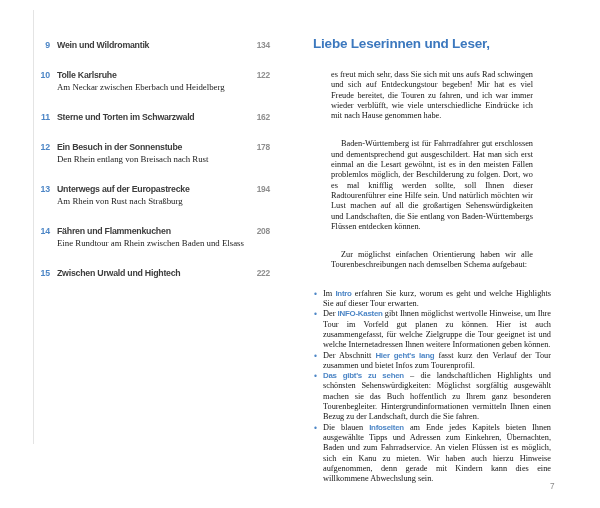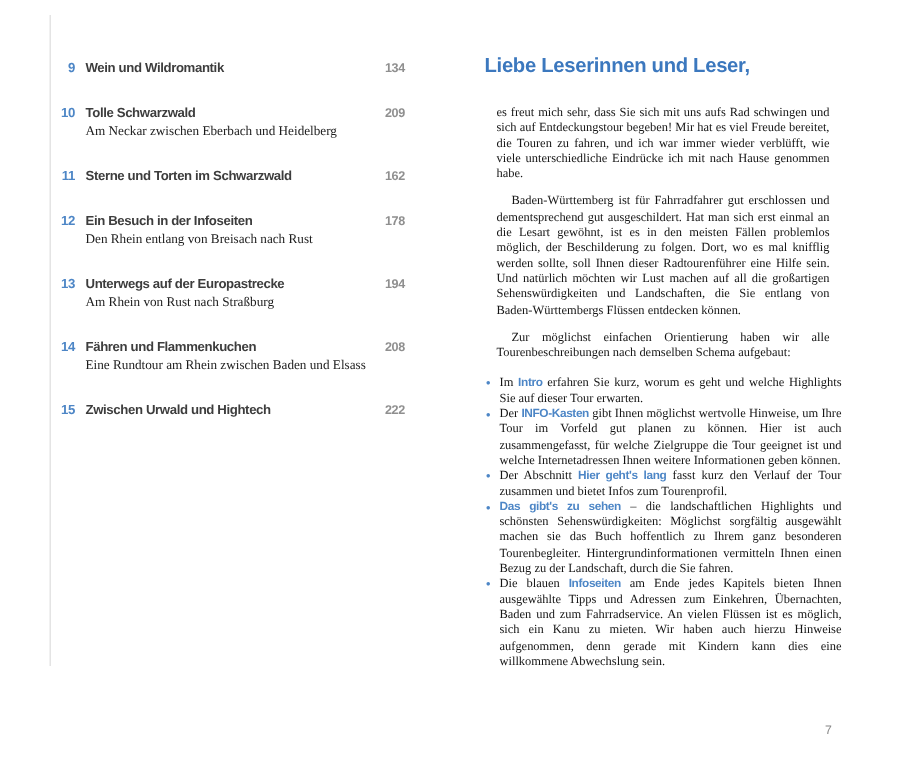--- a/index.html
+++ b/index.html
@@ -56,34 +56,34 @@
   .toc-subtitle {
     font-family: "Liberation Serif", serif;
     font-size: 8.8px;
     line-height: 10.5px;
     color: #1c1c1c;
     margin-top: 1.5px;
   }
   
   .right-page {
     position: absolute;
-    left: 323px; top: 37px;
+    left: 313px; top: 37px;
     width: 238px;
   }
   .intro-heading {
     margin: 0 0 19px 0;
     font-family: "Liberation Sans", sans-serif;
     font-weight: bold;
     font-size: 13.5px;
     line-height: 14px;
     color: #3c78be;
     letter-spacing: -0.2px;
   }
   .right-page p {
-    margin: 8px;
+    margin: 18px;
     font-family: "Liberation Serif", serif;
     font-size: 8.3px;
     line-height: 10.3px;
     color: #141414;
     text-align: justify;
   }
   .right-page p.indent { text-indent: 10px; }
   .bullets {
     list-style: none;
     margin: 10px 0 0 0;
@@ -136,42 +136,42 @@
         <span class="toc-title">Wein und Wildromantik</span>
         <span class="toc-page">134</span>
       </div>
     </div>
   </div>
 
   <div class="toc-entry">
     <div class="toc-num">10</div>
     <div class="toc-body">
       <div class="toc-titlerow">
-        <span class="toc-title">Tolle Schwarzwald</span>
-        <span class="toc-page">209</span>
+        <span class="toc-title">Tolle Karlsruhe</span>
+        <span class="toc-page">122</span>
       </div>
       <div class="toc-subtitle">Am Neckar zwischen Eberbach und Heidelberg</div>
     </div>
   </div>
 
   <div class="toc-entry">
     <div class="toc-num">11</div>
     <div class="toc-body">
       <div class="toc-titlerow">
         <span class="toc-title">Sterne und Torten im Schwarzwald</span>
         <span class="toc-page">162</span>
       </div>
     </div>
   </div>
 
   <div class="toc-entry">
     <div class="toc-num">12</div>
     <div class="toc-body">
       <div class="toc-titlerow">
-        <span class="toc-title">Ein Besuch in der Infoseiten</span>
+        <span class="toc-title">Ein Besuch in der Sonnenstube</span>
         <span class="toc-page">178</span>
       </div>
       <div class="toc-subtitle">Den Rhein entlang von Breisach nach Rust</div>
     </div>
   </div>
 
   <div class="toc-entry">
     <div class="toc-num">13</div>
     <div class="toc-body">
       <div class="toc-titlerow">

